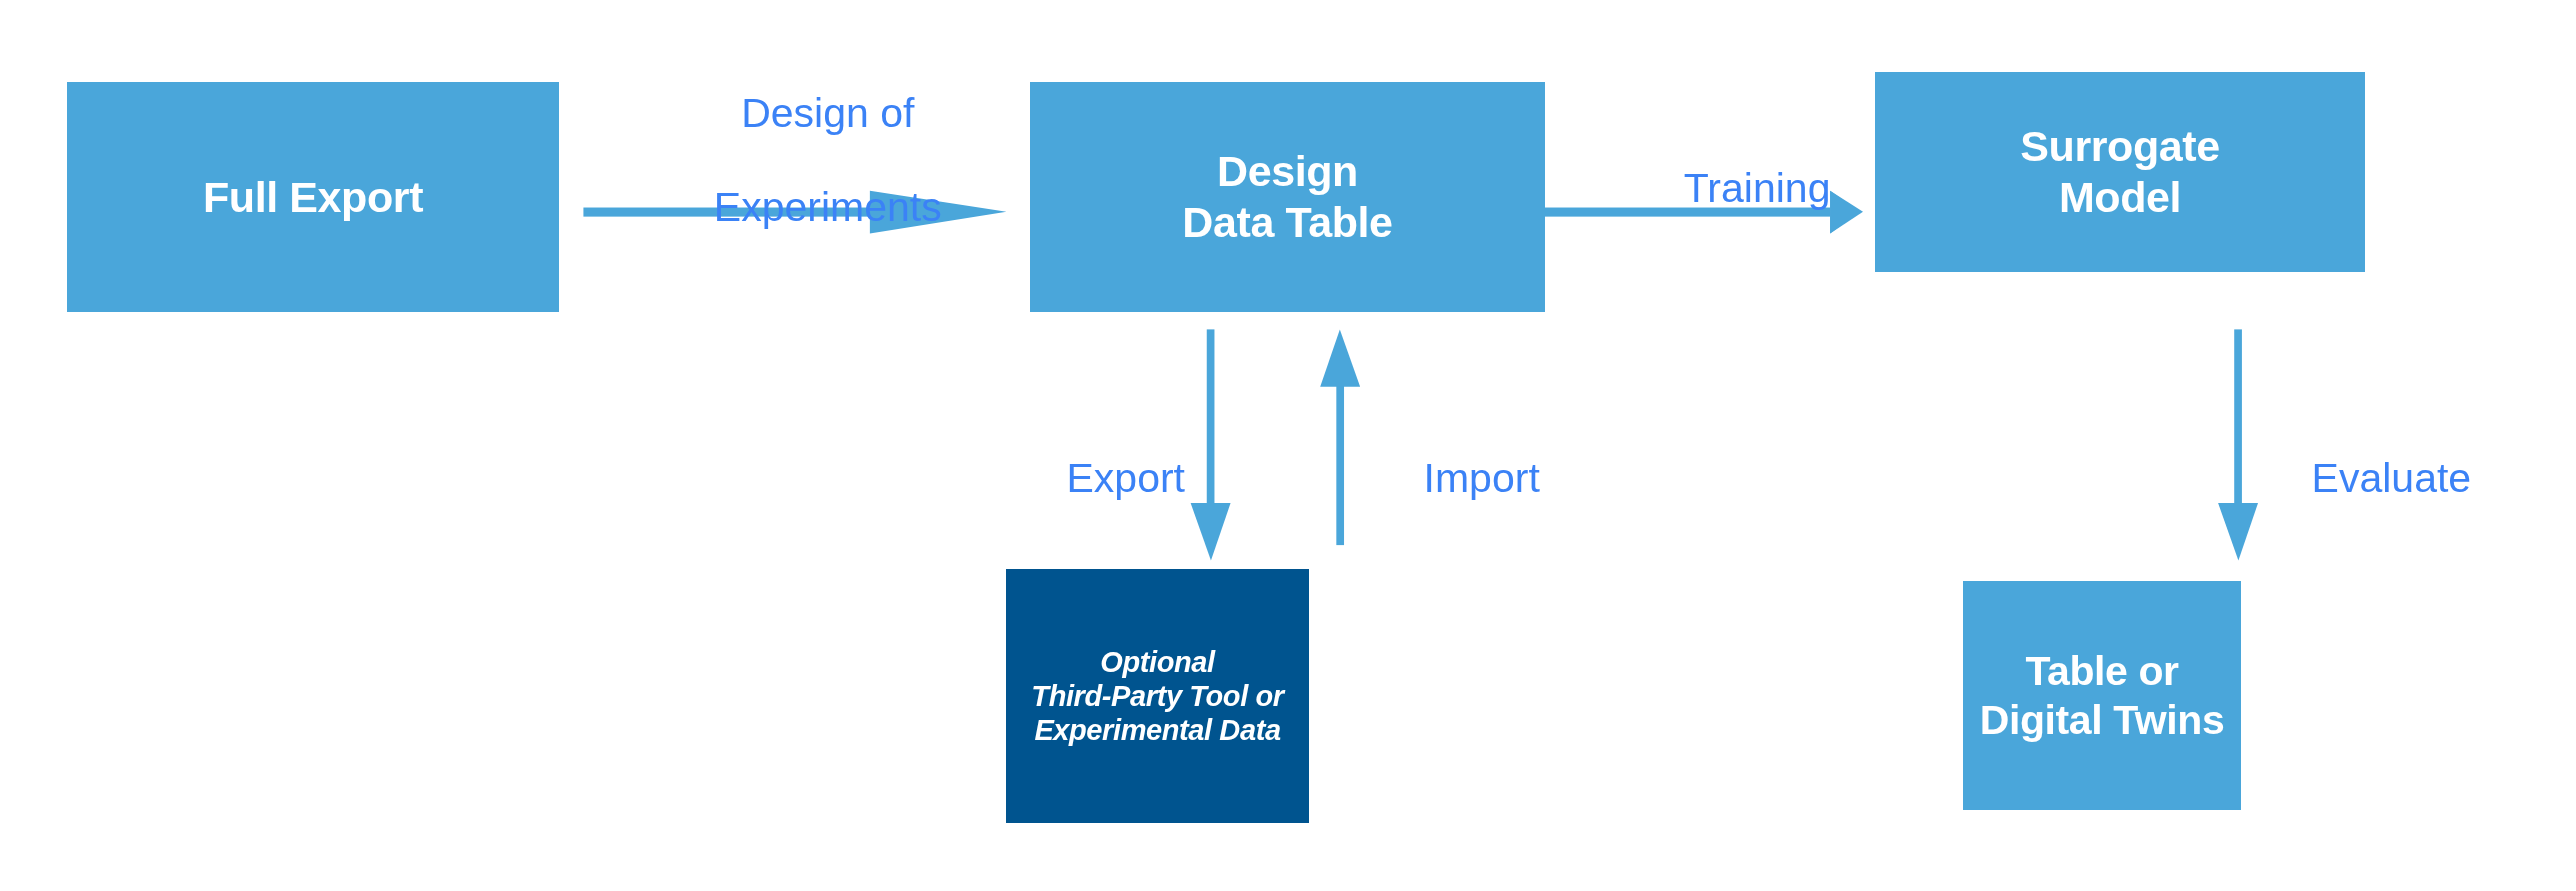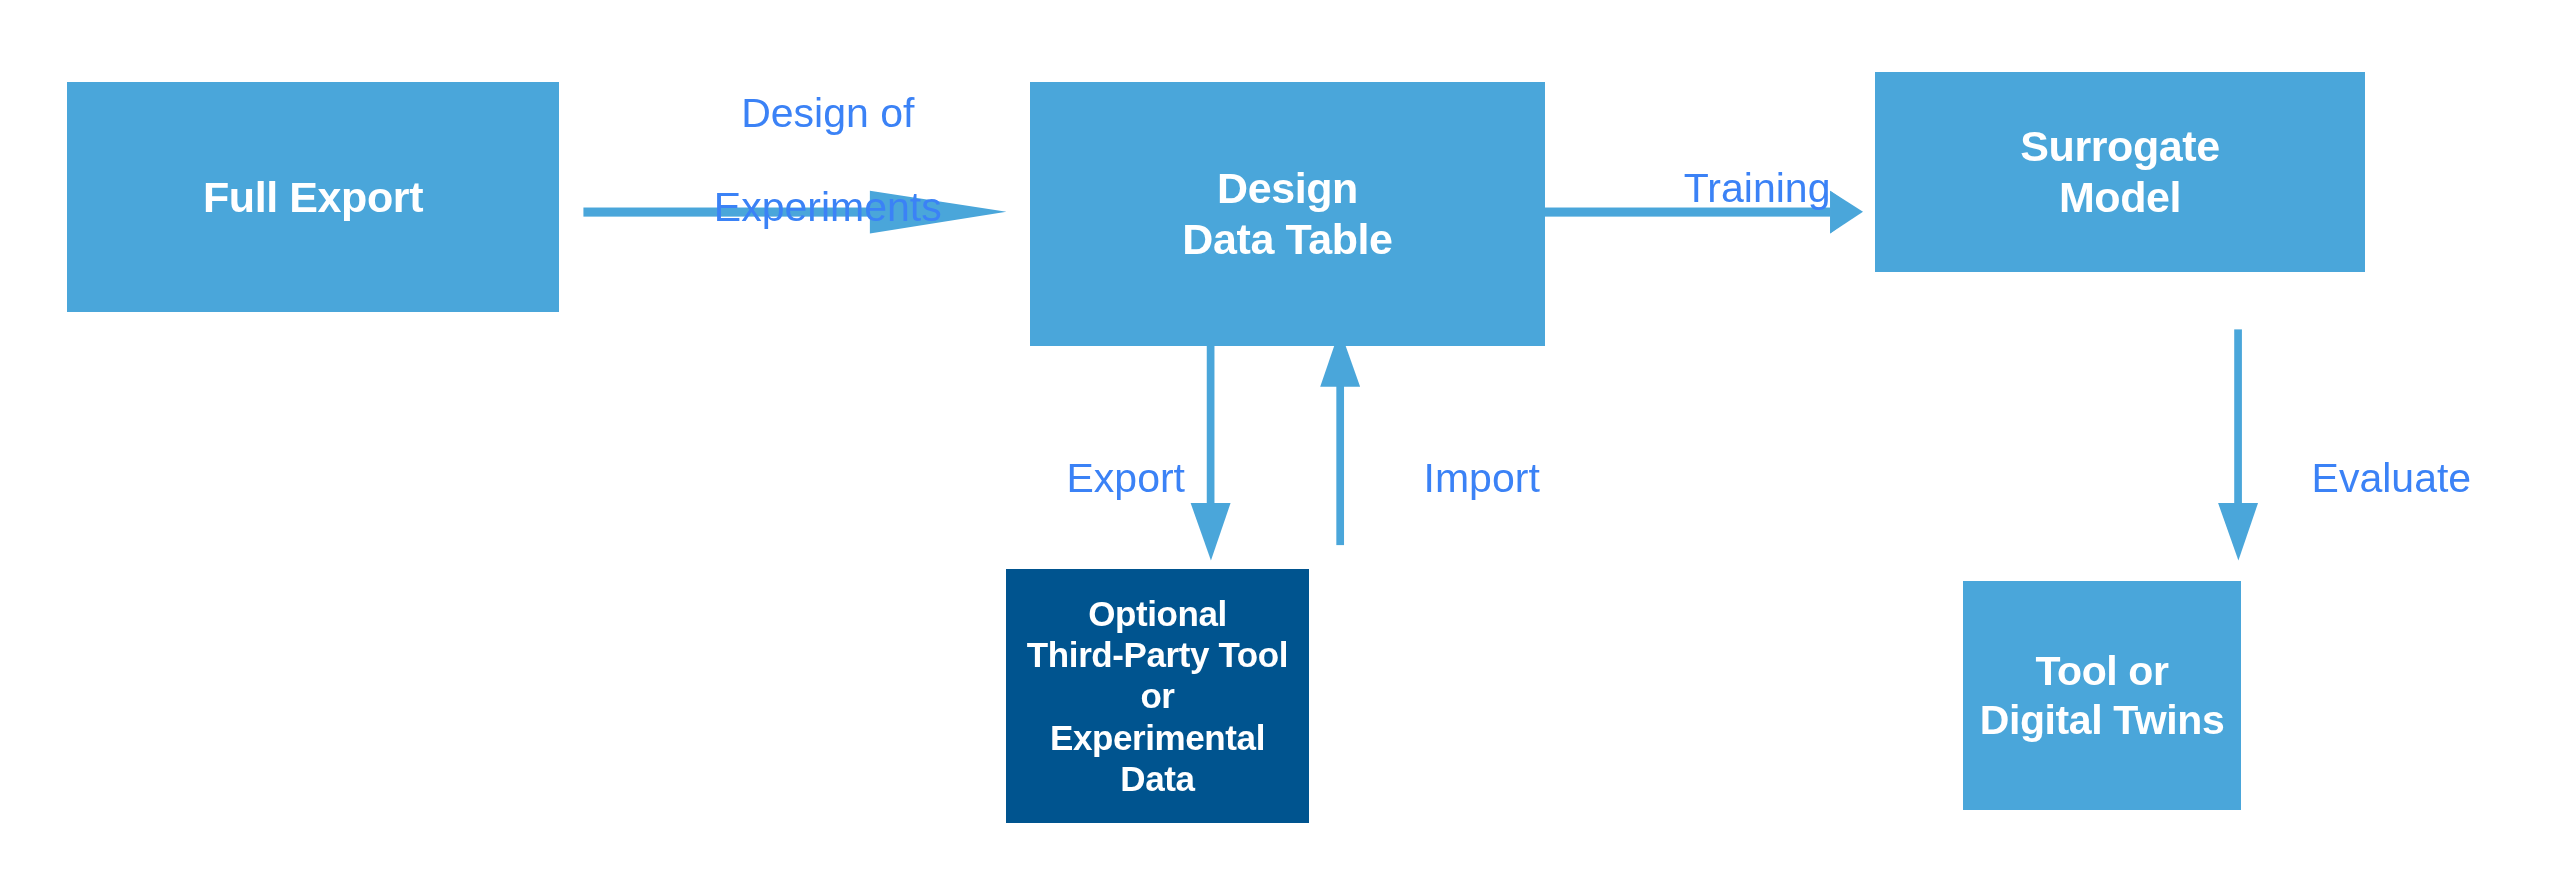--- a/index.html
+++ b/index.html
@@ -36,30 +36,31 @@
   }
   .node.light  { background: #4aa6da; }
   .node.dark   { background: #00548f; }
   .node .label { display: block; width: 100%; }
 
   #node-full-model {
     left: 67px;  top: 82px;  width: 492px;  height: 230px;
     font-size: 43px;
   }
   #node-design-data-table {
-    left: 1030px; top: 82px; width: 515px; height: 264px;
+    left: 1030px; top: 82px; width: 515px; height: 230px;
     font-size: 43px;
   }
   #node-surrogate-model {
     left: 1875px; top: 72px; width: 490px; height: 200px;
     font-size: 43px;
   }
   #node-optional-tool {
     left: 1006px; top: 569px; width: 303px; height: 254px;
-    font-size: 35px;
+    font-size: 29px;
+    font-style: italic;
   }
   #node-apps-digital-twins {
     left: 1963px; top: 581px; width: 278px; height: 229px;
     font-size: 41px;
   }
 
   
   #arrow-layer {
     position: absolute;
     left: 0; top: 0;
@@ -149,21 +150,21 @@
   <div id="node-optional-tool" class="node dark">
     <span class="label">
       <span>Optional</span><br>
       <span>Third-Party Tool or</span><br>
       <span>Experimental Data</span>
     </span>
   </div>
 
   <div id="node-apps-digital-twins" class="node light">
     <span class="label">
-      <span>Tool or</span><br>
+      <span>Table or</span><br>
       <span>Digital Twins</span>
     </span>
   </div>
 
   <div id="label-design-of-experiments" class="edge-label">
     <span>Design of</span><br>
     <span>Experiments</span>
   </div>
 
   <div id="label-training" class="edge-label">

